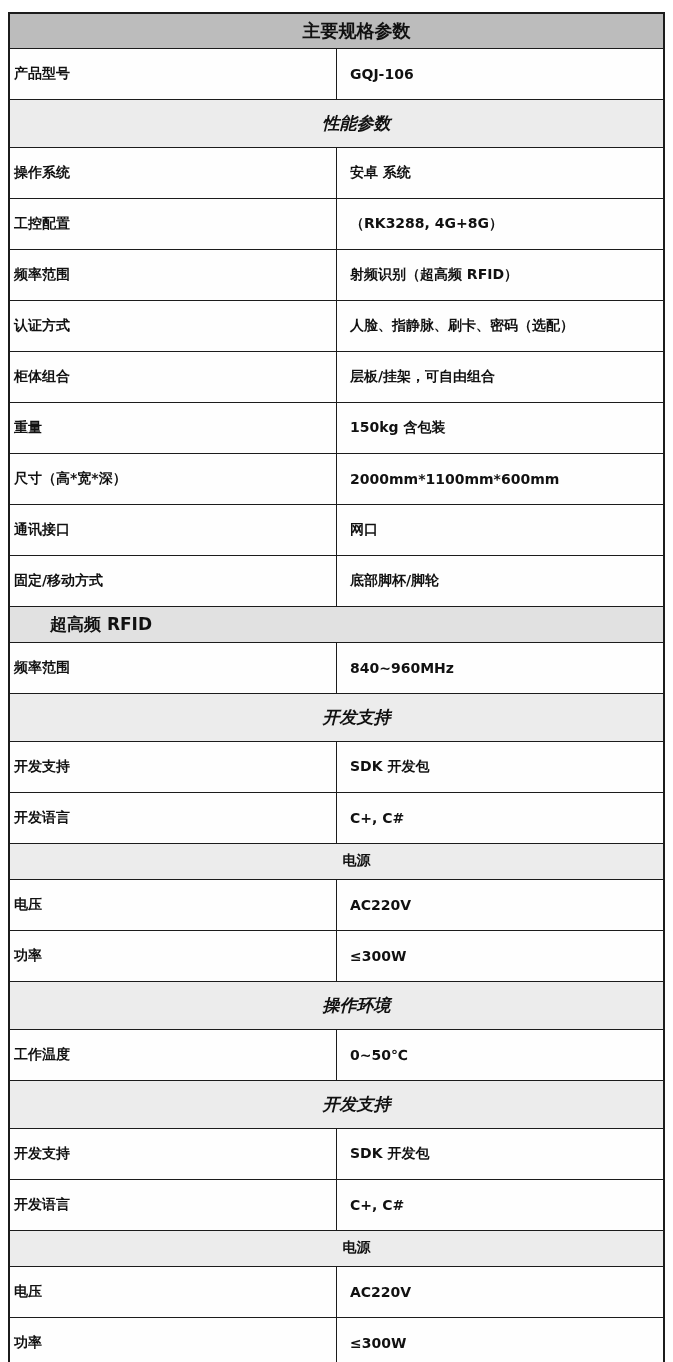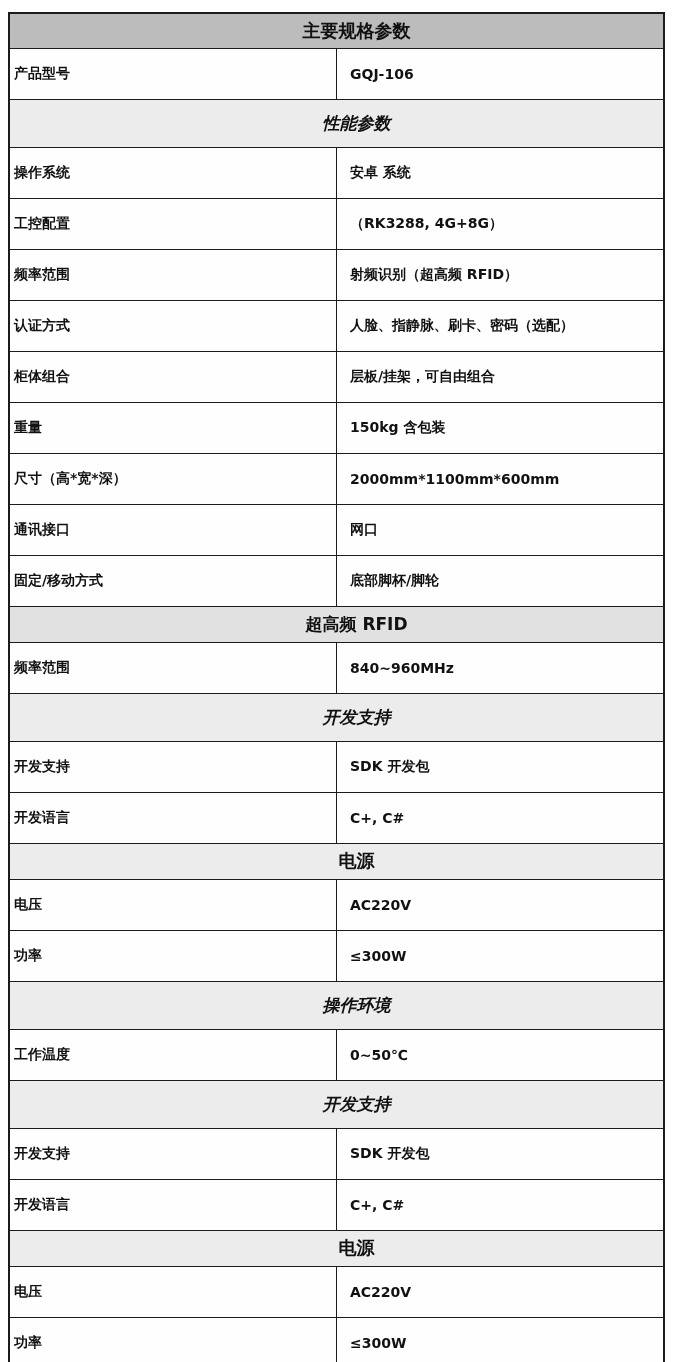--- a/index.html
+++ b/index.html
@@ -46,29 +46,28 @@
     background: var(--section-bg);
     height: 48px;
     text-align: center;
     font-size: 17px;
     font-style: italic;
   }
   
   .row-section-dark td {
     background: var(--section-dark-bg);
     height: 36px;
-    text-align: center;
     font-size: 17px;
   }
   
   .row-section-small td {
     background: var(--section-bg);
     height: 36px;
     text-align: center;
-    font-size: 18px;
+    font-size: 14px;
   }
   
   .row-data td {
     background: var(--row-bg);
     height: 39px;
     font-size: 14px;
   }
   td.label-cell {
     width: 187px;
     padding: 16px 4px;

